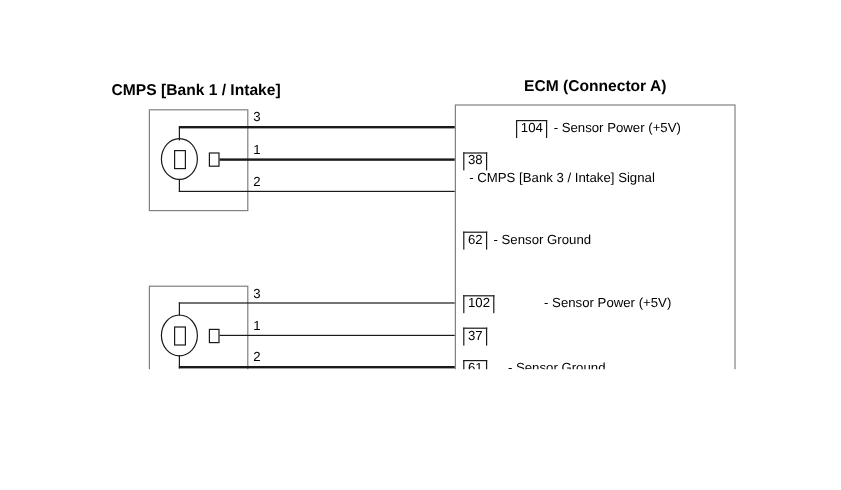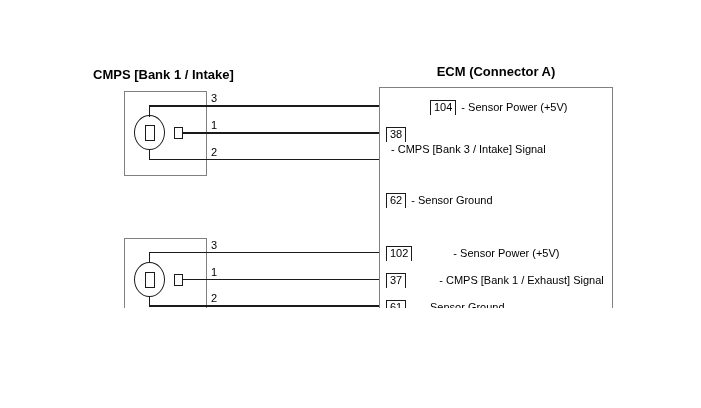--- a/index.html
+++ b/index.html
@@ -80,20 +80,19 @@
     <span class="pinbox">62</span>
     <span class="pinlabel">- Sensor Ground</span>
   </div>
 
   <div class="abs pinrow" style="left:386px;top:246px;gap:36px;">
     <span class="pinbox">102</span>
     <span class="pinlabel">- Sensor Power (+5V)</span>
   </div>
   <div class="abs pinrow" style="left:386px;top:273px;gap:28px;">
     <span class="pinbox">37</span>
-    <span class="pinlabel">- CMPS [Bank 1 / Exhaust] Signal</span>
   </div>
   <div class="abs pinrow" style="left:386px;top:299.5px;gap:12px;">
     <span class="pinbox">61</span>
     <span class="pinlabel">- Sensor Ground</span>
   </div>
 
 </div>
 
 </body></html>

